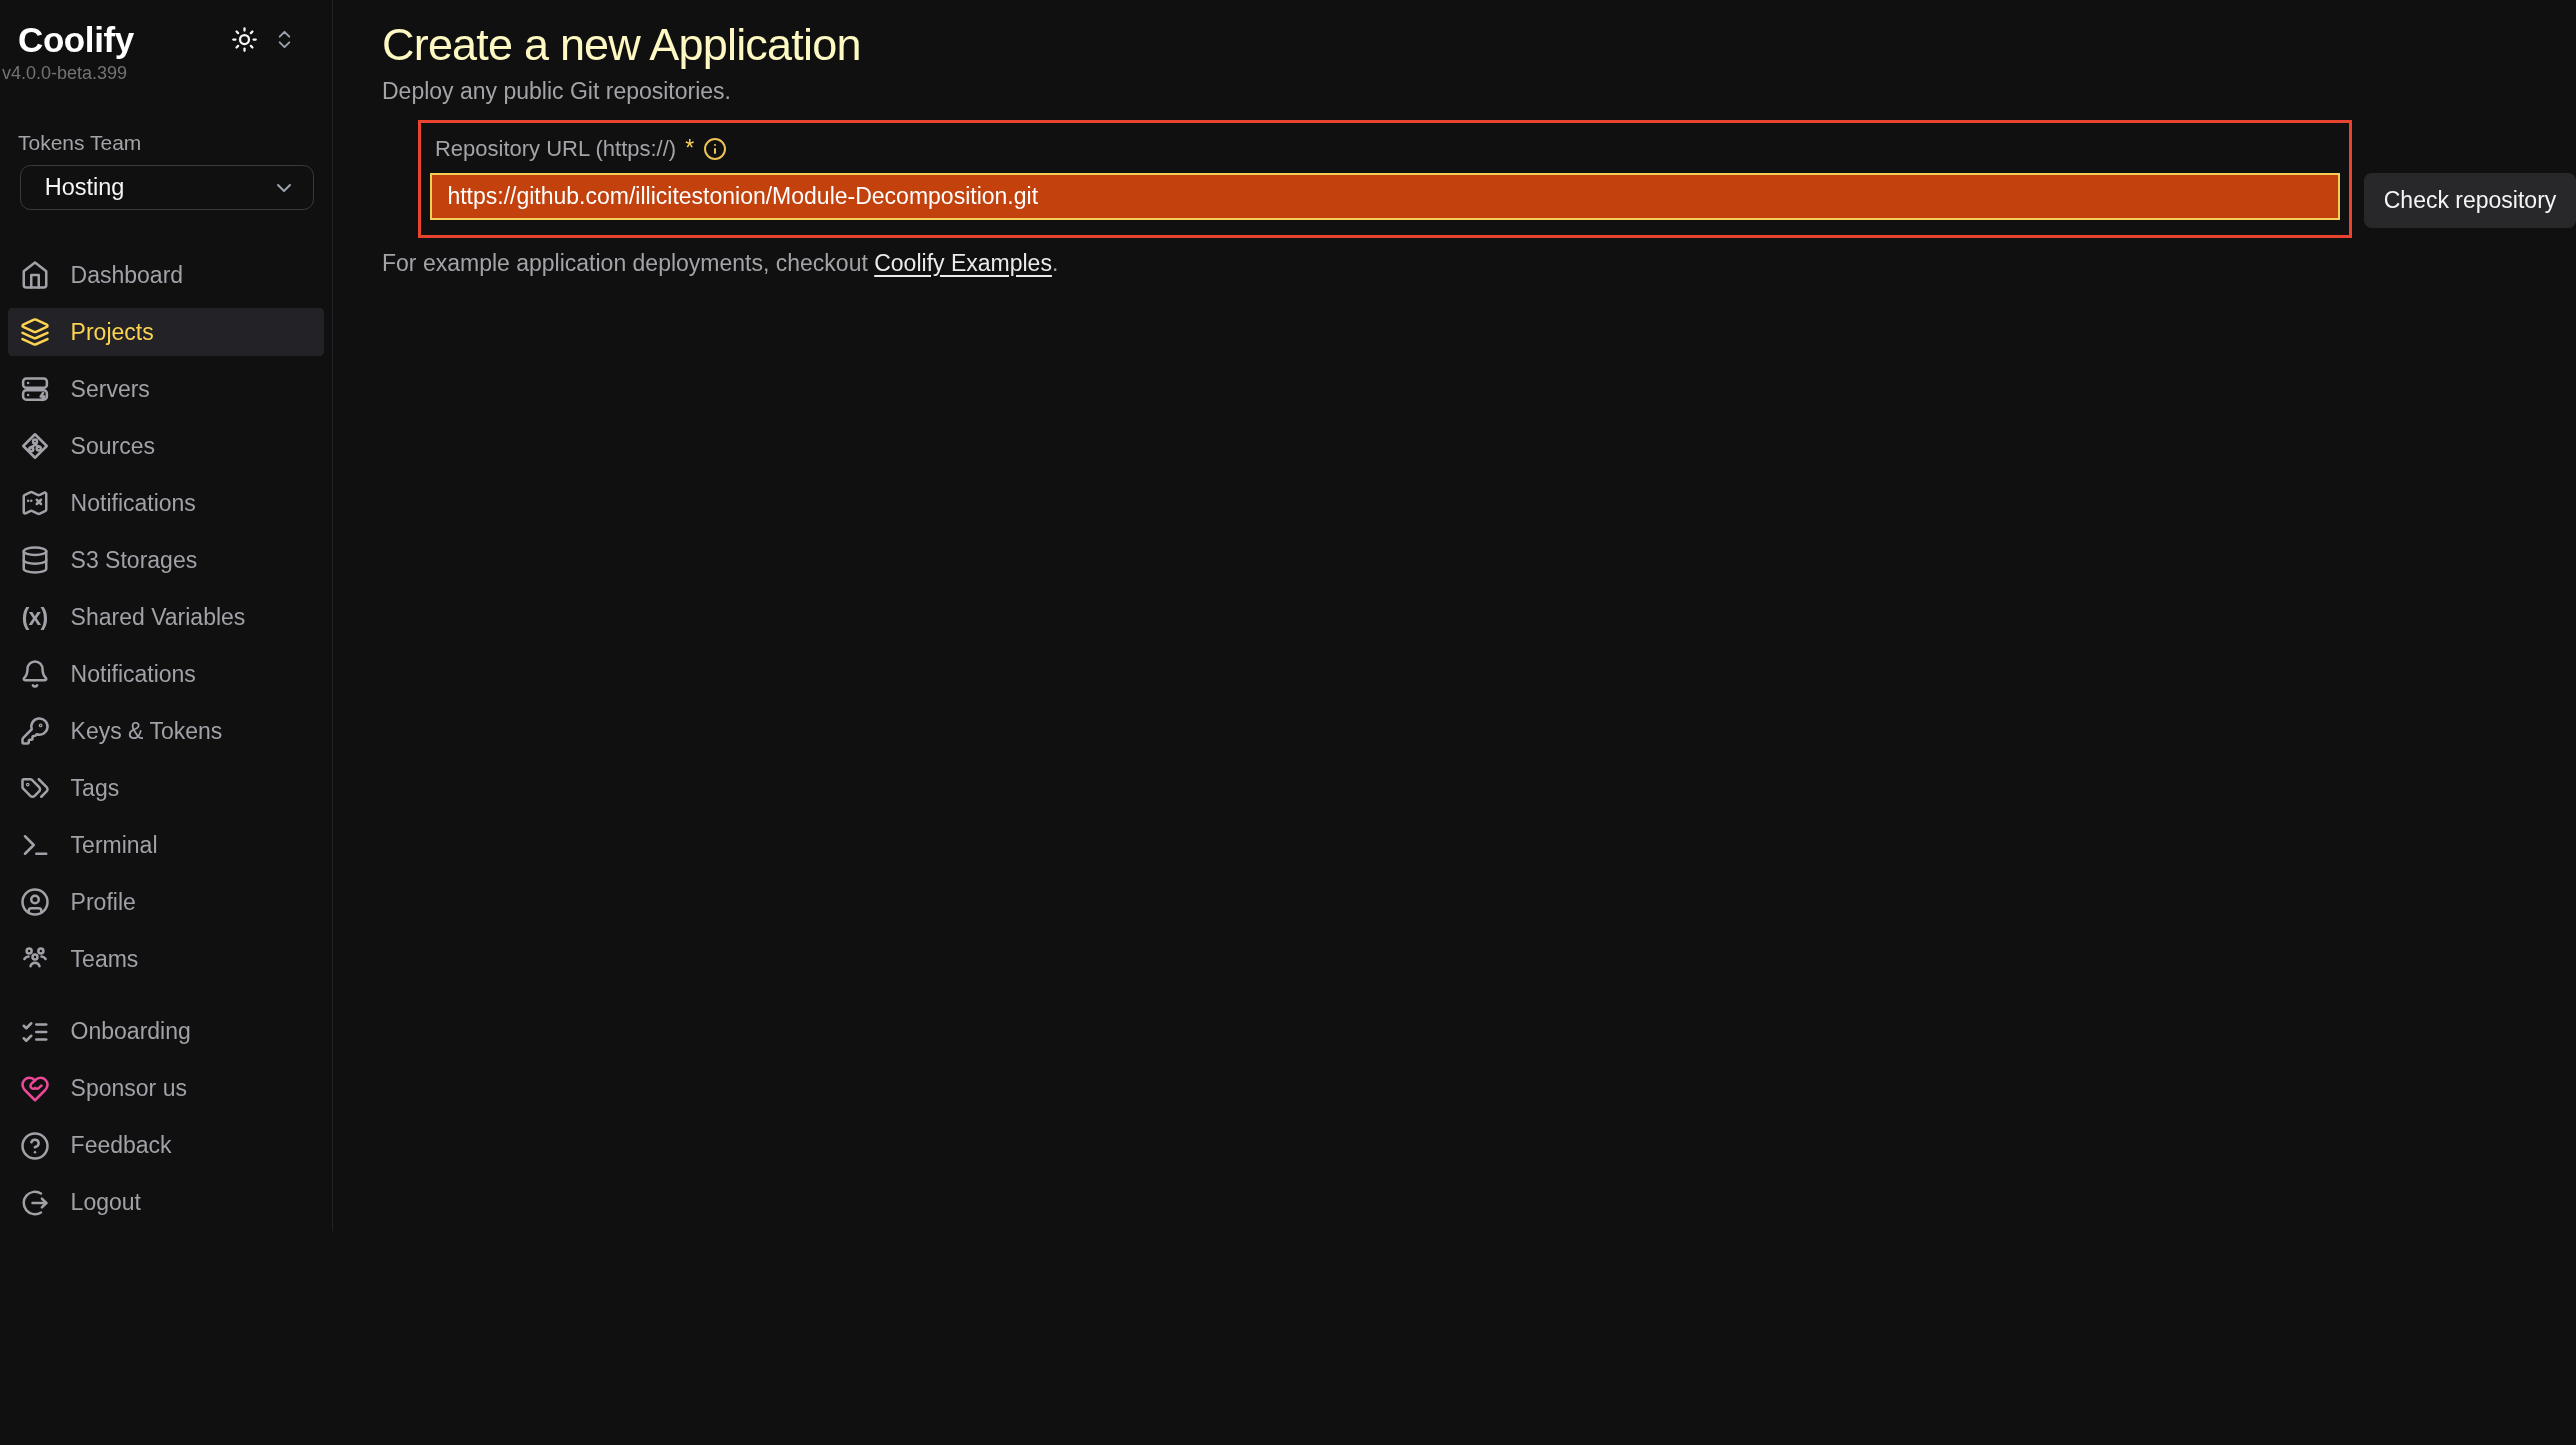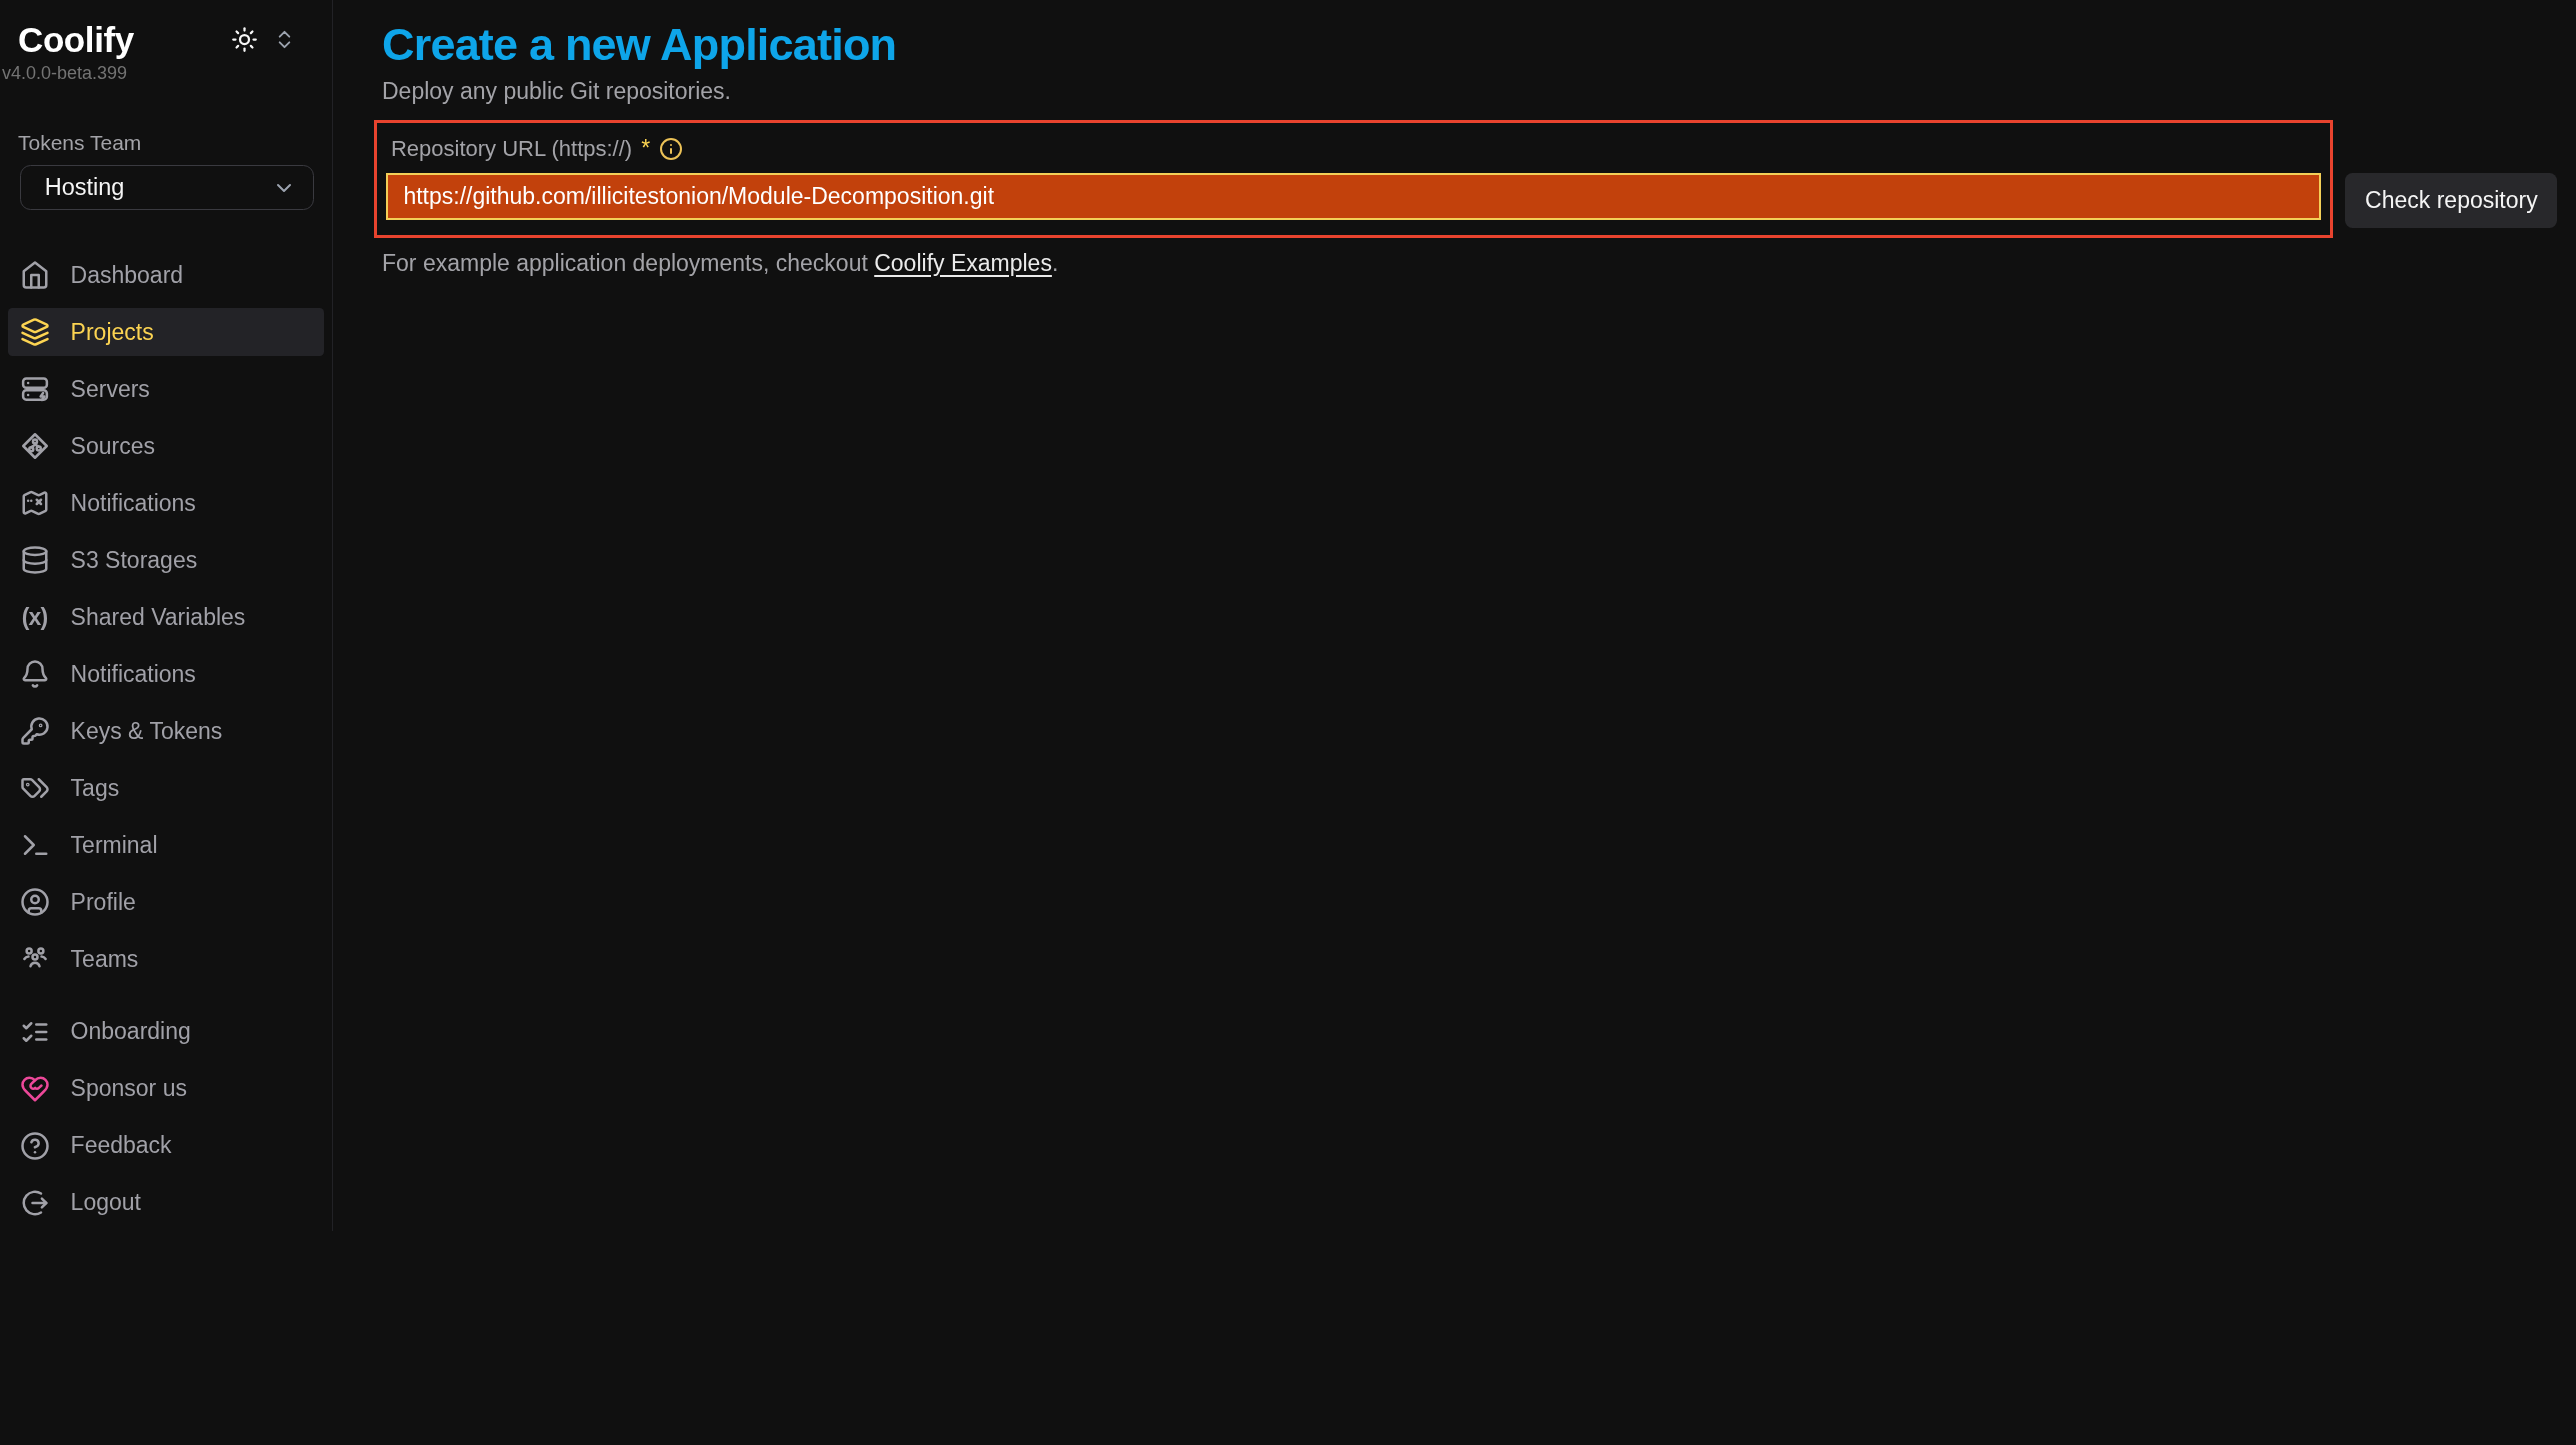--- a/index.html
+++ b/index.html
@@ -51,28 +51,29 @@
   .nav-item svg { width:30px; height:30px; flex:0 0 30px; }
   .nav-item.active { background:#232327; color:#fcd452; }
   .nav-item .txticon {
     width:30px; flex:0 0 30px; text-align:center;
     font-size:23px; font-weight:600; letter-spacing:-0.8px;
   }
   .nav-item.pink svg { color:#ec4899; }
 
   
   .main { position:absolute; left:335px; top:0; right:0; bottom:0; padding:18px 0 0 47px; }
-  .page-title { margin:0; font-size:45px; font-weight:700; letter-spacing:-0.8px; line-height:1.2; color:#0ea5e9; }
+  .page-title { margin:0; font-size:45px; font-weight:400; letter-spacing:-0.8px; line-height:1.2; color:#fef9c3; }
   .page-subtitle { margin-top:6px; font-size:23px; color:#a3a3a8; }
 
   .form-row { display:flex; align-items:flex-start; margin-top:15px; margin-left:-7.6px; }
   .annotation-box {
     width:1959px;
     border:3.8px solid #e8432e;
     padding:12px 0 15px 9px;
+    margin-left:44px;
   }
   .field-label-row { display:flex; align-items:center; gap:9px; font-size:22px; color:#a3a3a8; padding-left:4.5px; }
   .req-marker { color:#fcd452; font-size:23px; }
   .icon-info { width:24px; height:24px; color:#ecc257; cursor:pointer; }
   .repo-input {
     display:block; margin-top:10.6px;
     width:calc(100% - 9px); height:47px;
     background:#c2410c;
     border:2.3px solid #f3cf58; border-radius:0;
     color:#ffffff; font-size:23px;

